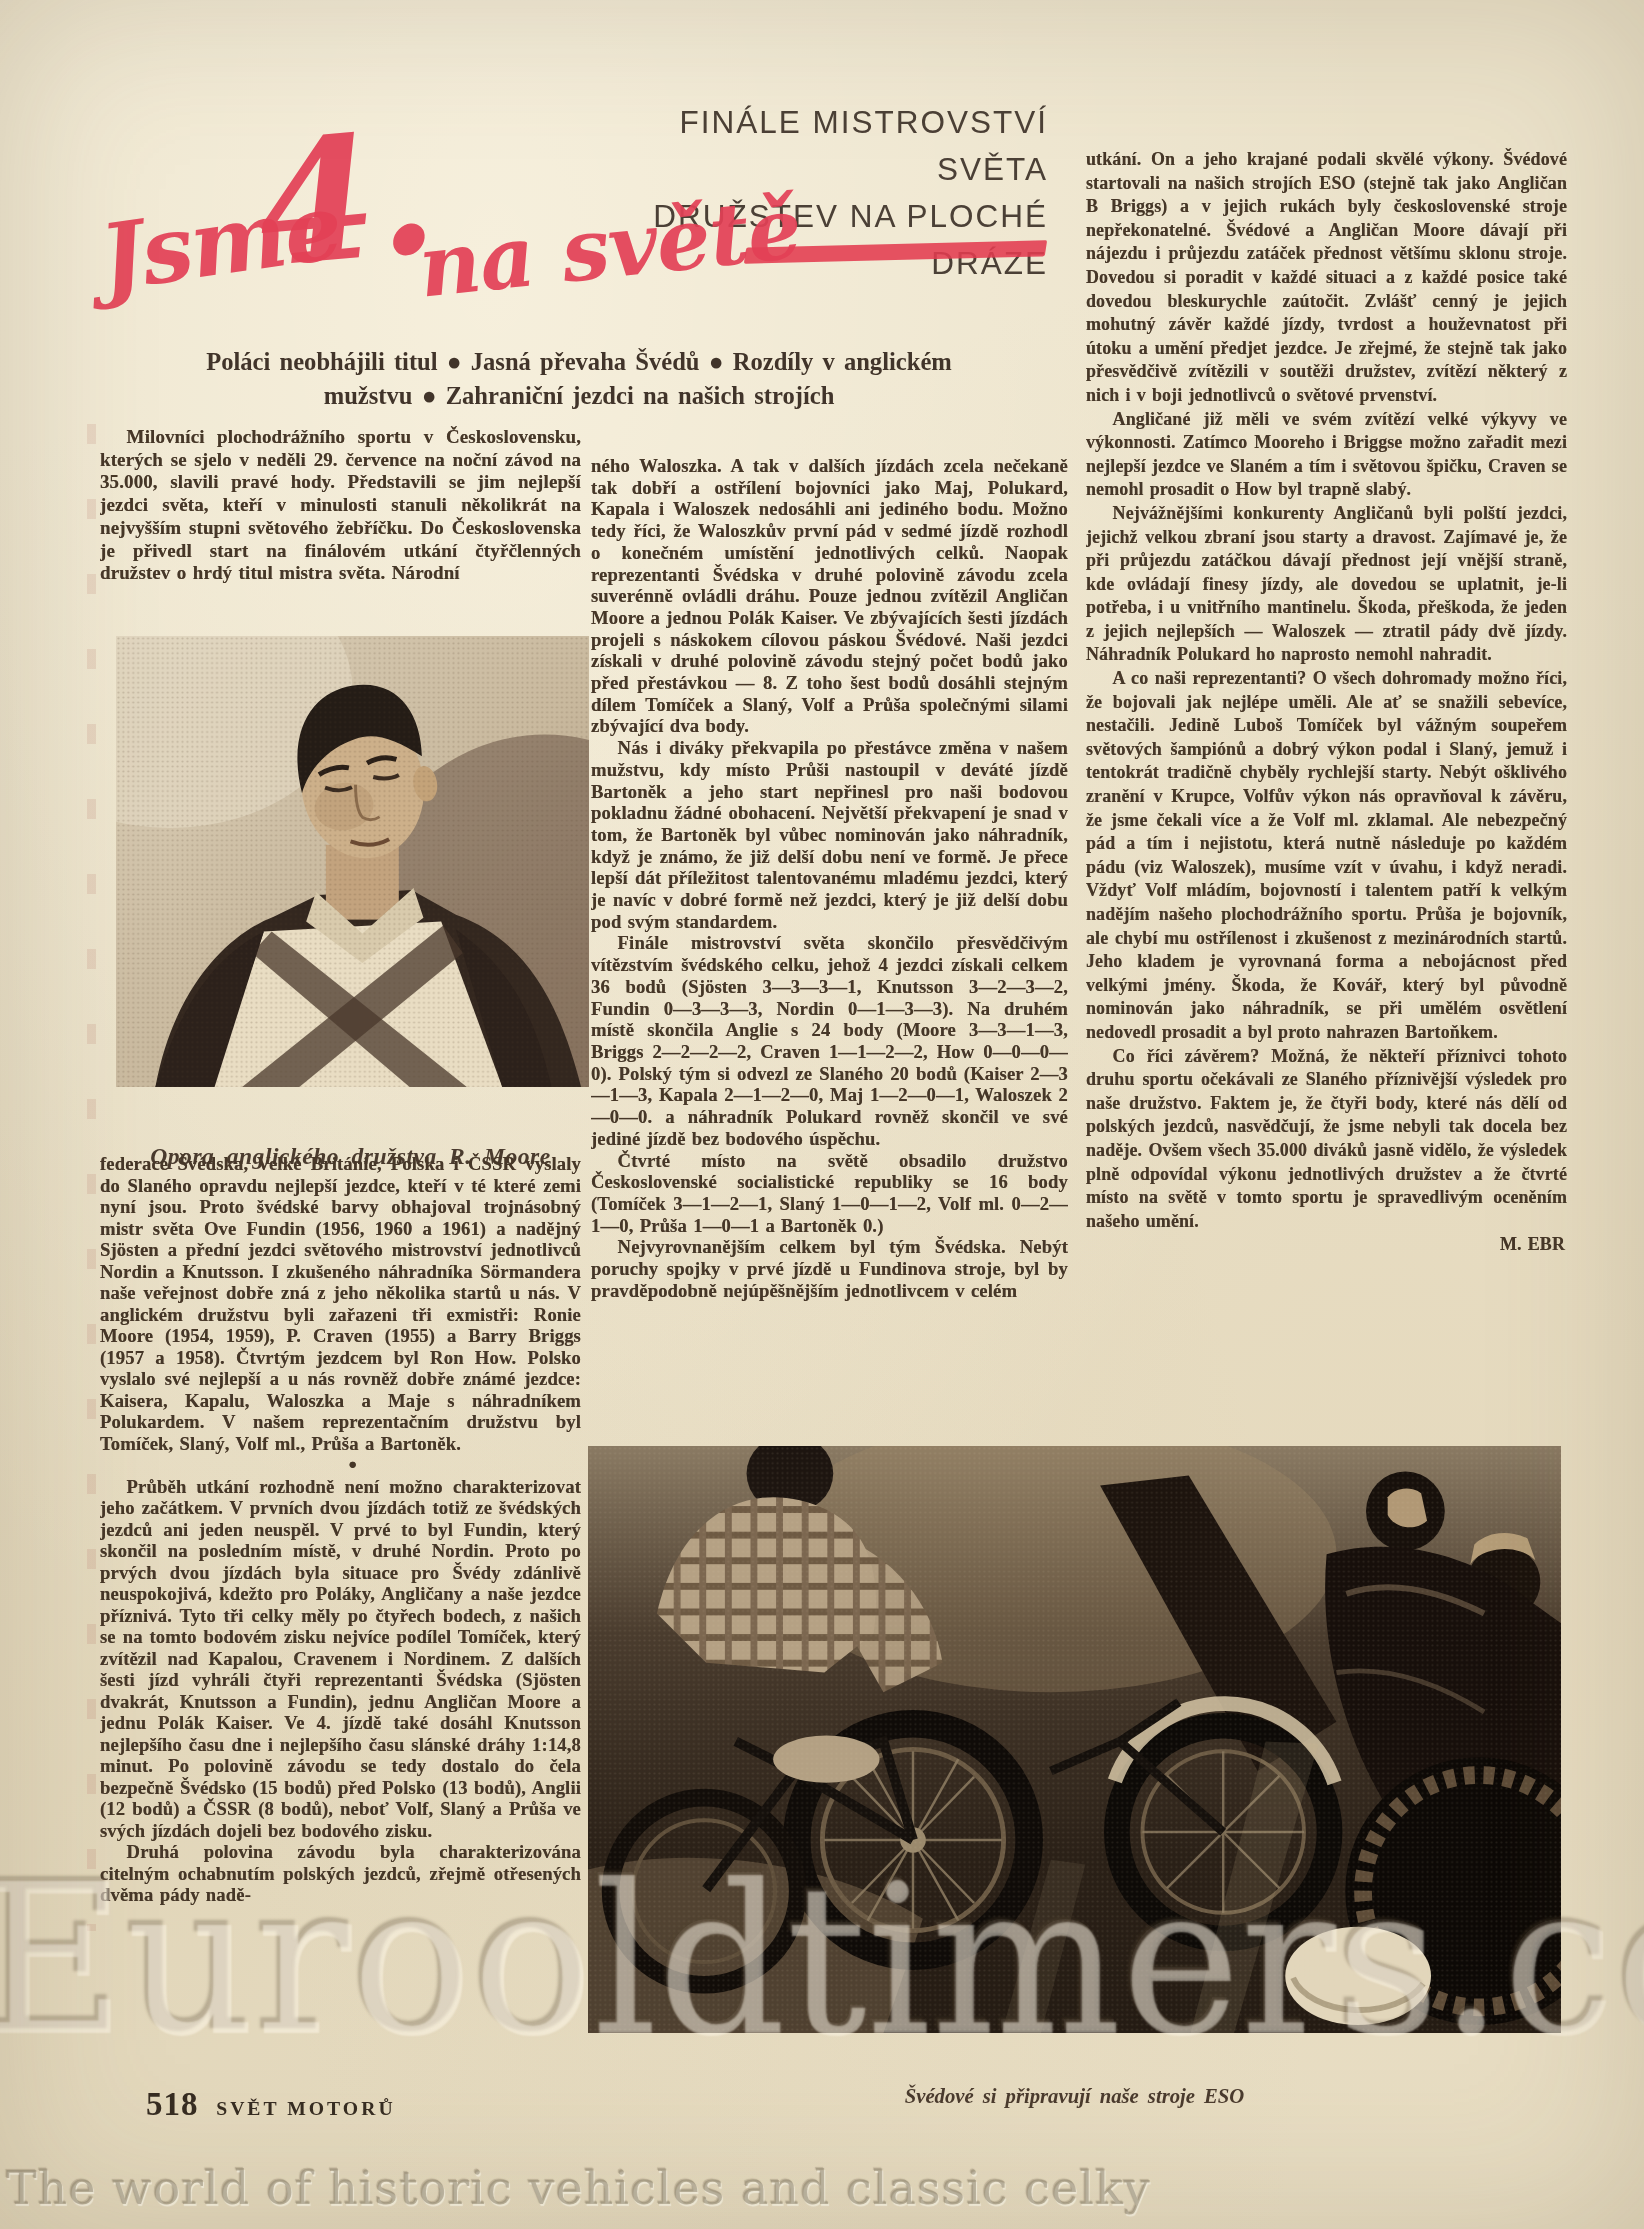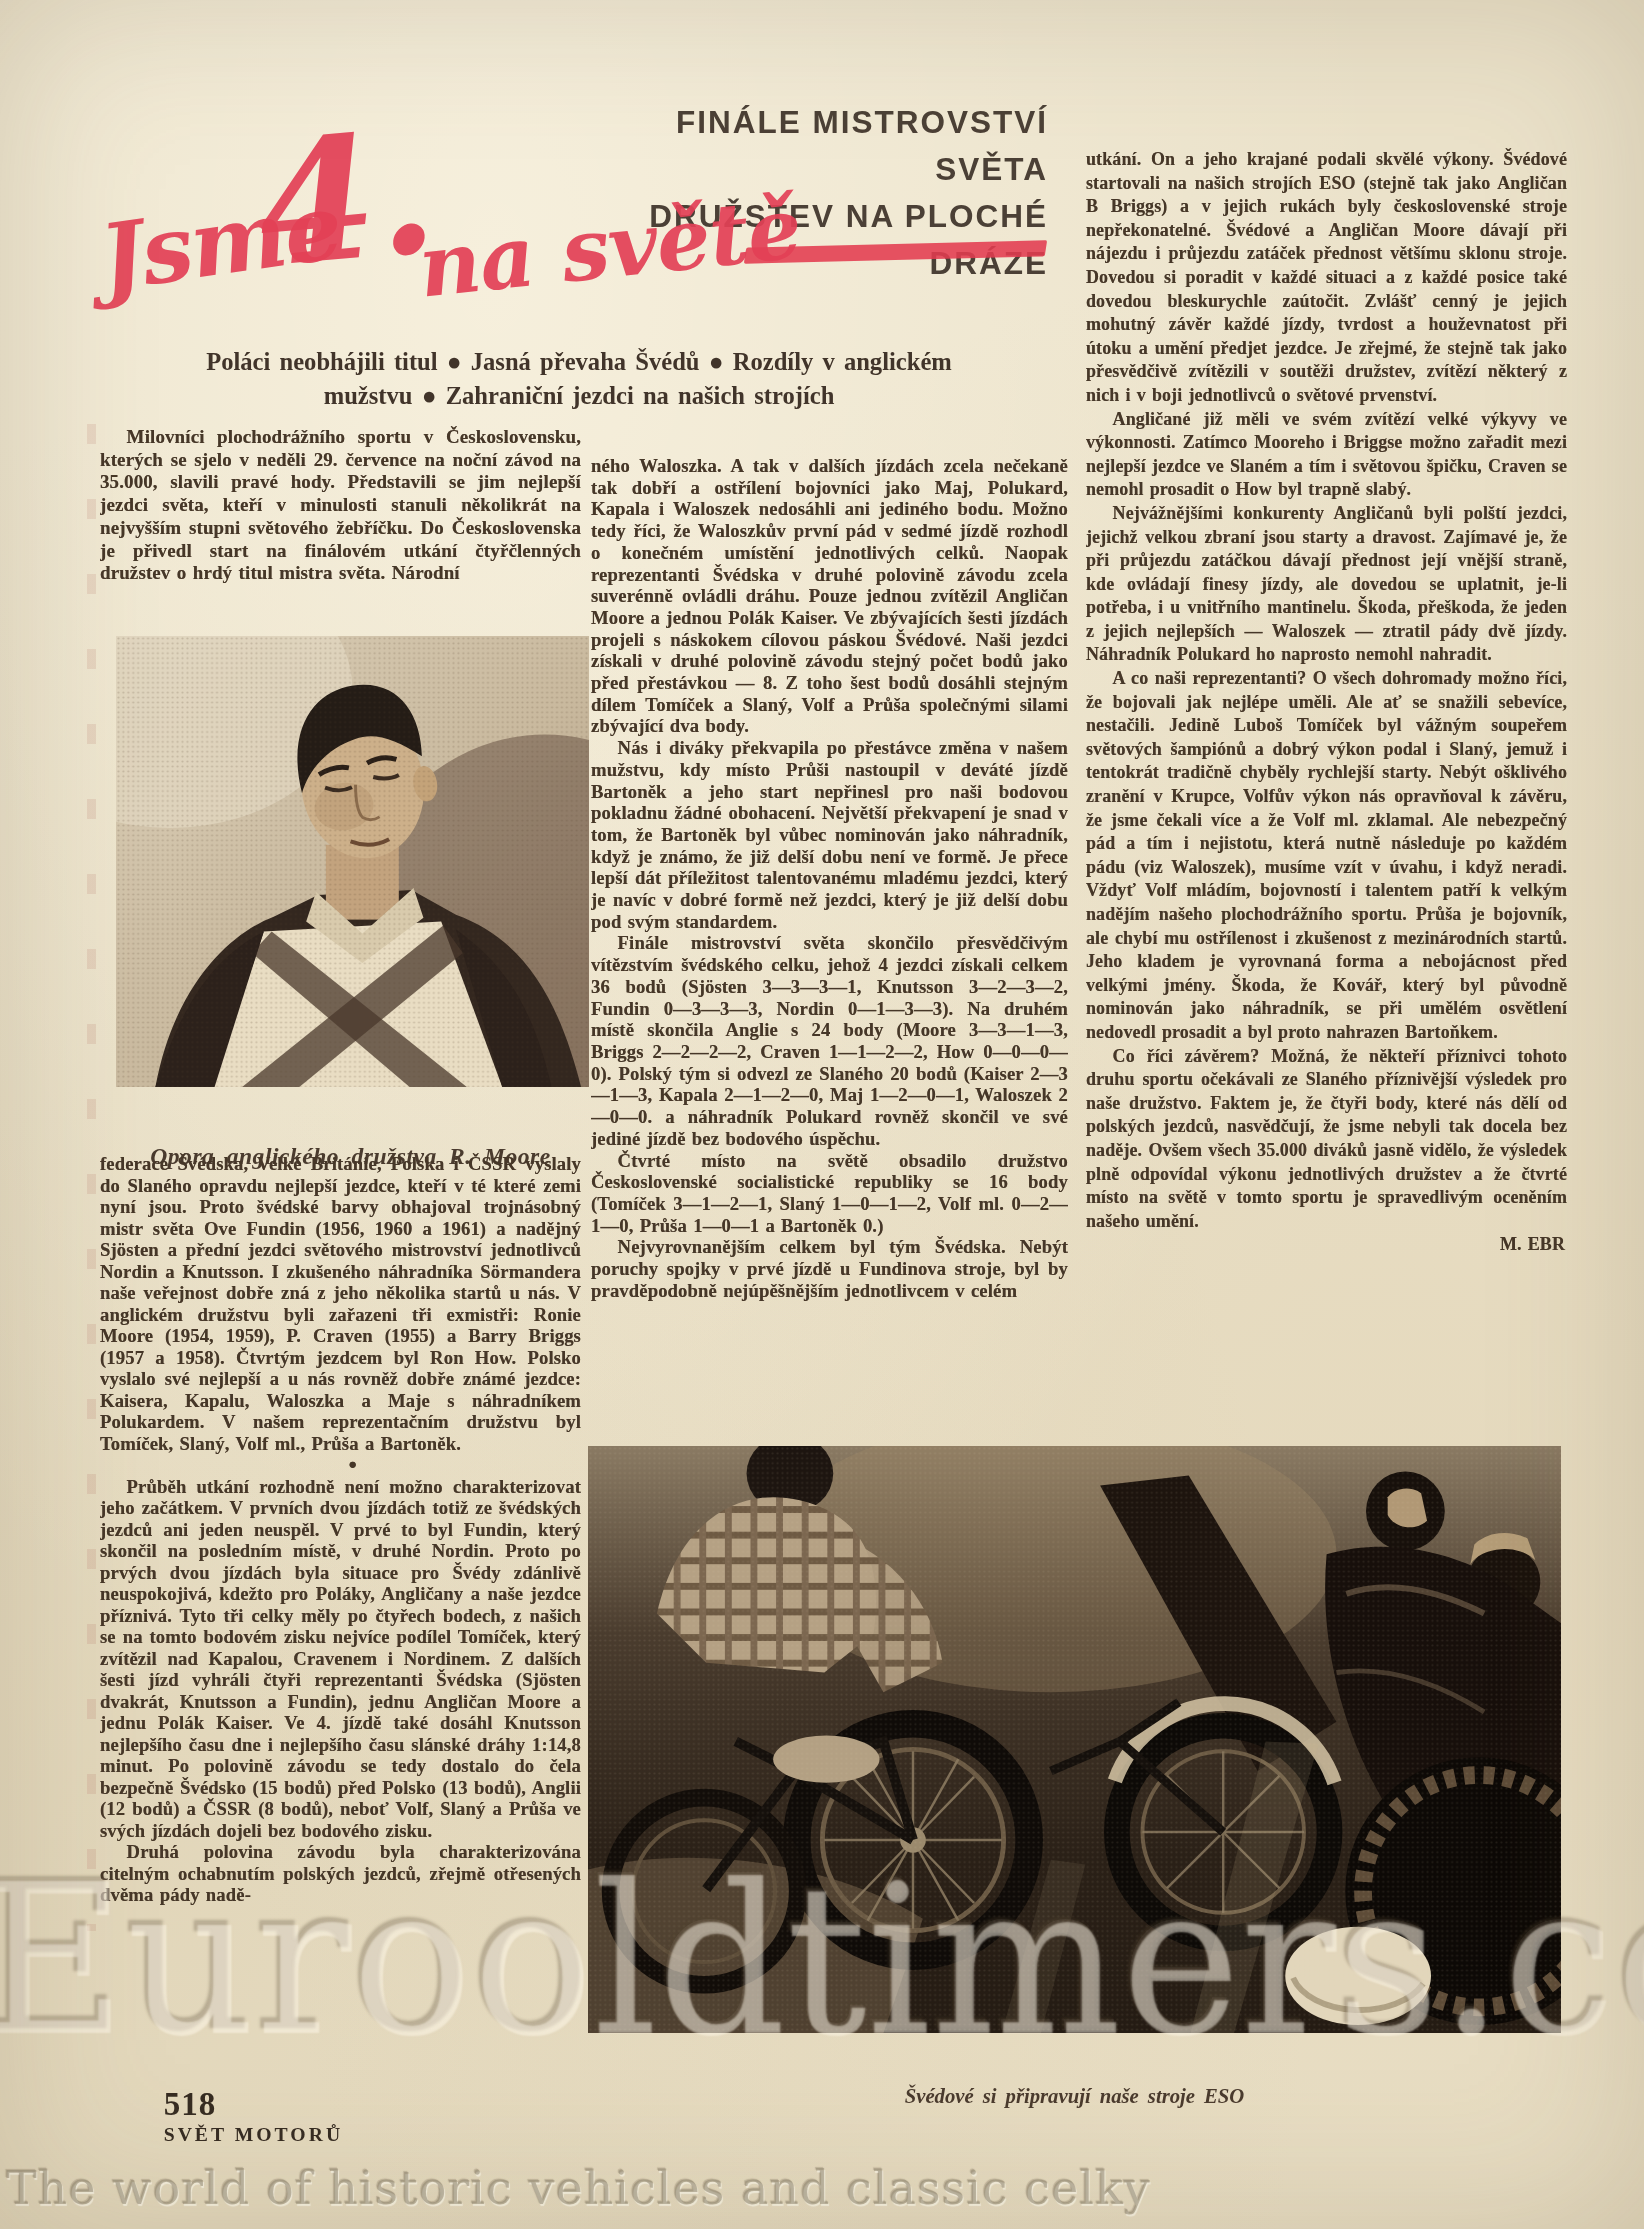--- a/index.html
+++ b/index.html
@@ -11,21 +11,21 @@
       radial-gradient(ellipse at 85% 70%, rgba(210,190,150,.25) 0%, rgba(210,190,150,0) 60%),
       radial-gradient(ellipse at 10% 85%, rgba(205,188,150,.3) 0%, rgba(205,188,150,0) 55%),
       #ebe2ca;
     font-family:"Liberation Serif","DejaVu Serif",serif;
   }
   #page::after{content:"";position:absolute;inset:0;box-shadow:inset 0 0 158px rgba(110,92,60,.22);pointer-events:none;}
   .abs{position:absolute;}
 
   
   .headline{left:569px;top:99px;width:479px;text-align:right;
-    font-family:"Liberation Sans","DejaVu Sans",sans-serif;font-weight:700;
+    font-family:"Liberation Sans","DejaVu Sans",sans-serif;font-weight:400;
     font-size:31.5px;line-height:47px;letter-spacing:2px;color:#4b4036;}
   .redbar{left:745px;top:244px;width:301px;height:15.8px;background:#e23b50;
     transform:rotate(-1.4deg) skewX(-10deg);border-radius:2px;opacity:.88;}
   .script{color:#e34056;font-family:"DejaVu Serif",serif;font-style:italic;font-weight:700;opacity:.92;}
   #scriptJsme{left:100px;top:189px;font-size:91px;transform:rotate(-8deg);letter-spacing:-2px;}
   #scriptFour{left:258px;top:114px;font-size:169px;line-height:1;transform:rotate(-5deg);}
   #scriptNa{left:418px;top:197px;font-size:85px;transform:rotate(-6deg);letter-spacing:-1px;}
   .subhead{left:110px;top:345px;width:938px;text-align:center;font-weight:700;
     font-size:24.6px;line-height:34px;color:#41342a;word-spacing:3px;}
 
@@ -43,21 +43,21 @@
 
   
   #photo1{left:116px;top:636px;width:473px;height:451px;}
   #photo2{left:588px;top:1446px;width:973px;height:587px;}
   #photo1 svg,#photo2 svg{display:block;width:100%;height:100%;}
   .caption{font-style:italic;font-weight:700;color:#4a3b2e;text-align:center;margin-top:48px;}
   #cap1{left:106px;top:1095px;width:489px;font-size:23.6px;word-spacing:5.9px;letter-spacing:0.5px;}
   #cap2{left:588px;top:2037px;width:973px;font-size:20.7px;word-spacing:3.9px;}
 
   
-  #footer{left:146px;top:2086px;display:flex;align-items:baseline;color:#362c22;flex-direction:column;}
+  #footer{left:146px;top:2086px;display:flex;align-items:baseline;color:#362c22;}
   #pnum{font-size:33px;font-weight:700;letter-spacing:1px;}
   #mag{font-size:19.7px;font-weight:700;letter-spacing:3px;margin-left:17.7px;}
 
   
   #wmBig{left:-21.7px;top:1838px;width:1694px;white-space:nowrap;
     font-family:"DejaVu Serif",serif;font-size:207px;letter-spacing:0;
     color:rgba(236,227,208,.07);
     text-shadow:2px 3px 2px rgba(255,250,235,.5),-2px -2px 3px rgba(80,66,48,.3);
     transform:scaleX(.97);transform-origin:left center;pointer-events:none;}
   #wmSmall{left:5.9px;top:2161px;width:1635px;white-space:nowrap;

